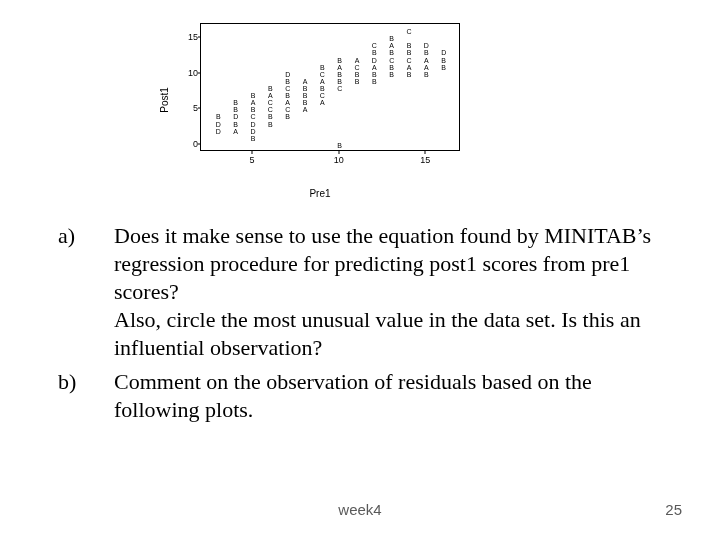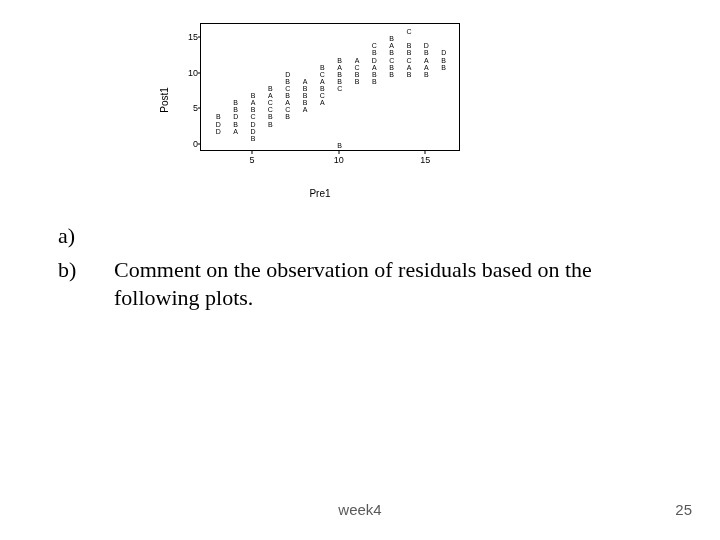--- a/index.html
+++ b/index.html
@@ -116,21 +116,21 @@
     left: 50%;
     transform: translateX(-50%);
     font-family: Arial, sans-serif;
     font-size: 15px;
     color: #5a5a5a;
     text-align: center;
   }
   .footer-right {
     position: absolute;
     bottom: 22px;
-    right: 28px;
+    right: 38px;
     font-family: Arial, sans-serif;
     font-size: 15px;
     color: #5a5a5a;
   }
 </style>
 </head>
 <body>
 
 <div class="chart-wrap">
   <div class="chart-ylabel">Post1</div>
@@ -225,20 +225,22 @@
     <div class="xtick" style="left: 168.667px;">10</div>
     <div class="xtick-mark" style="left: 168.667px;"></div>
     <div class="xtick" style="left: 255.333px;">15</div>
     <div class="xtick-mark" style="left: 255.333px;"></div>
   </div>
 
 <div class="questions">
   <div class="q-row">
     <div class="q-label">a)</div>
     <div class="q-text">
+      <span class="q-para">Does it make sense to use the equation found by MINITAB’s regression procedure for predicting post1 scores from pre1 scores?</span>
+      <span class="q-para">Also, circle the most unusual value in the data set. Is this an influential observation?</span>
     </div>
   </div>
   <div class="q-row">
     <div class="q-label">b)</div>
     <div class="q-text">Comment on the observation of residuals based on the following plots.</div>
   </div>
 </div>
 
 <div class="footer-center">week4</div>
 <div class="footer-right">25</div>

